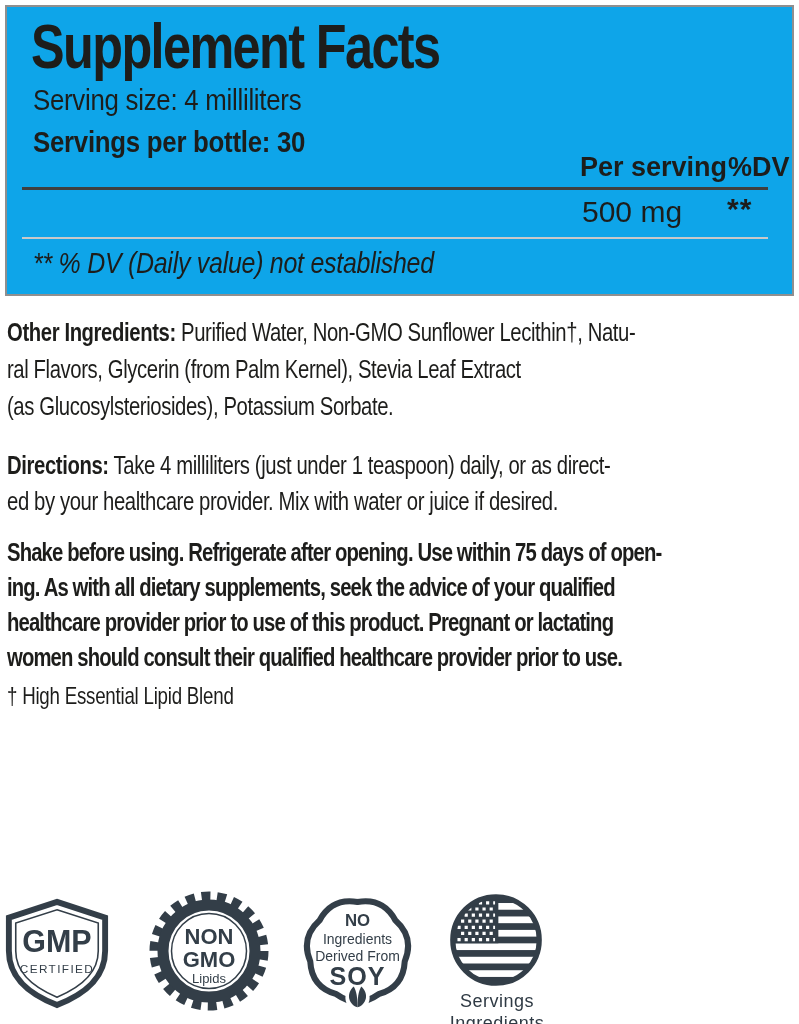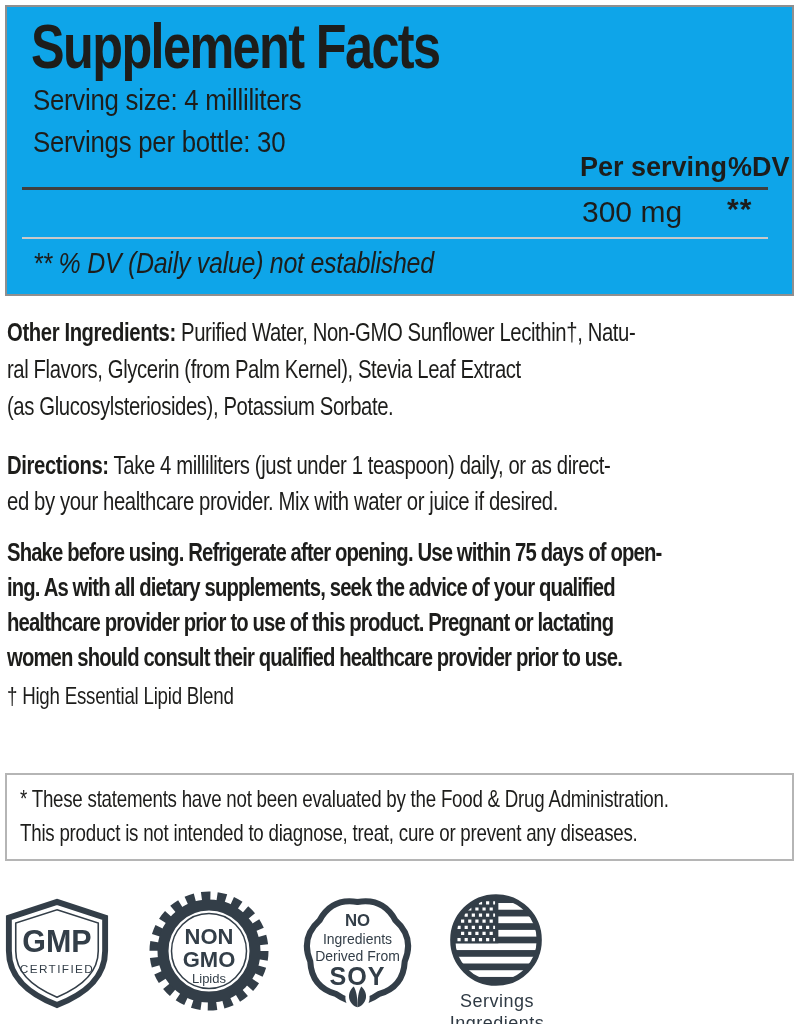--- a/index.html
+++ b/index.html
@@ -26,21 +26,21 @@
   .title {
     left: 24px; top: 6px;
     font-size: 63px; font-weight: bold;
     letter-spacing: -2px; line-height: 1.05;
     margin: 0;
     transform: scaleX(0.8); transform-origin: 0 0;
     position: absolute; white-space: nowrap;
   }
   .fline { font-size: 30px; letter-spacing: -0.3px; }
   .serving  { left: 26px; top: 76px; }
-  .servings { left: 26px; top: 118px; }
+  .servings { left: 26px; top: 118px; font-weight: bold; }
 
   .col-h { font-size: 27px; font-weight: bold; top: 145px; }
   .col-per { left: 573px; }
   .col-dv  { left: 721px; }
   .c-center { transform: translateX(-50%) scaleX(0.88); transform-origin: center top; }
 
   .rule { position: absolute; left: 15px; right: 24px; height: 0; }
   .rule-dark  { top: 180px; border-top: 3px solid #3f3f3f; }
   .rule-light { top: 230px; border-top: 2px solid #c9c9c9; }
 
@@ -113,21 +113,21 @@
     <div class="abs col-h col-per">
       <span class="c-center">Per serving</span>
     </div>
     <div class="abs col-h col-dv">
       <span class="c-center">%DV</span>
     </div>
 
     <div class="rule rule-dark"></div>
 
     <div class="abs row-amt">
-      <span class="c-center">300 mg</span>
+      <span class="c-center">500 mg</span>
     </div>
     <div class="abs row-dv">
       <span class="c-center">**</span>
     </div>
 
     <div class="rule rule-light"></div>
 
     <div class="abs footnote">
       <span class="cnd">** % DV (Daily value) not established</span>
     </div>
@@ -140,24 +140,20 @@
   <p class="para p-direct"><b>Directions:</b><span> Take 4 milliliters (just under 1 teaspoon) daily, or as direct-
 ed by your healthcare provider. Mix with water or juice if desired.</span></p>
 
   <p class="para p-warn">Shake before using. Refrigerate after opening. Use within 75 days of open-
 ing. As with all dietary supplements, seek the advice of your qualified
 healthcare provider prior to use of this product. Pregnant or lactating
 women should consult their qualified healthcare provider prior to use.</p>
 
   <p class="para p-dagger">† High Essential Lipid Blend</p>
 
-  <section class="disclaimer-box">
-    <p class="disclaimer-text">* These statements have not been evaluated by the Food &amp; Drug Administration.
-This product is not intended to diagnose, treat, cure or prevent any diseases.</p>
-  </section>
 
   <div class="badges">
 
     <svg class="badge b-gmp" viewBox="0 0 112 116">
       <path d="M56,7 L105,23 L105,57 C105,85 84,101 56,112 C28,101 7,85 7,57 L7,23 Z" fill="#ffffff" stroke="#333e48" stroke-width="6"></path>
       <path d="M56,15 L98,28.5 L98,57 C98,80 80,94 56,104 C32,94 14,80 14,57 L14,28.5 Z" fill="none" stroke="#333e48" stroke-width="1.6"></path>
       <text x="56" y="58" text-anchor="middle" font-size="31" font-weight="bold" fill="#333e48">GMP</text>
       <text x="56" y="79" text-anchor="middle" font-size="12" letter-spacing="1.4" fill="#333e48">CERTIFIED</text>
     </svg>
 

